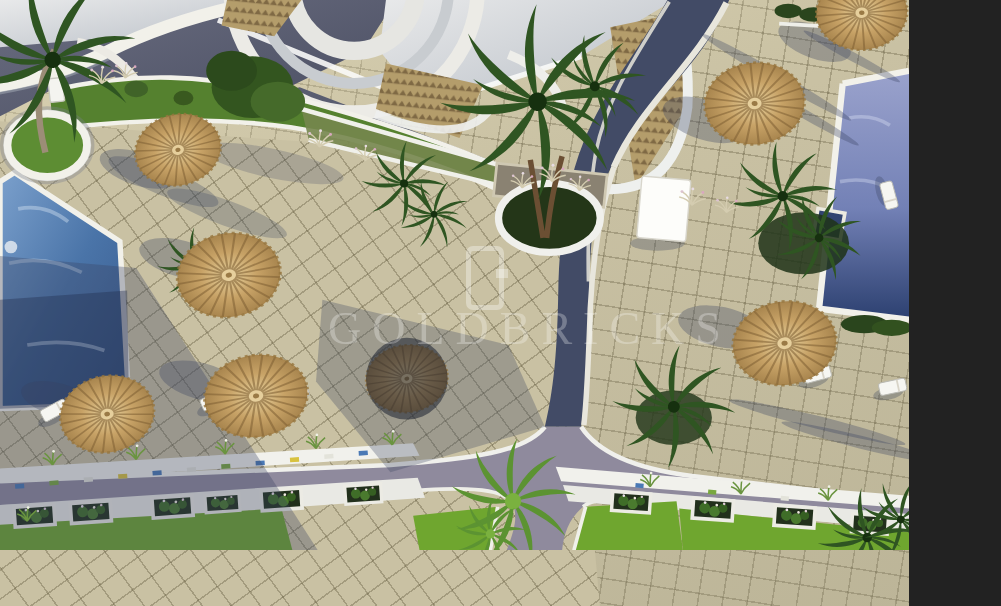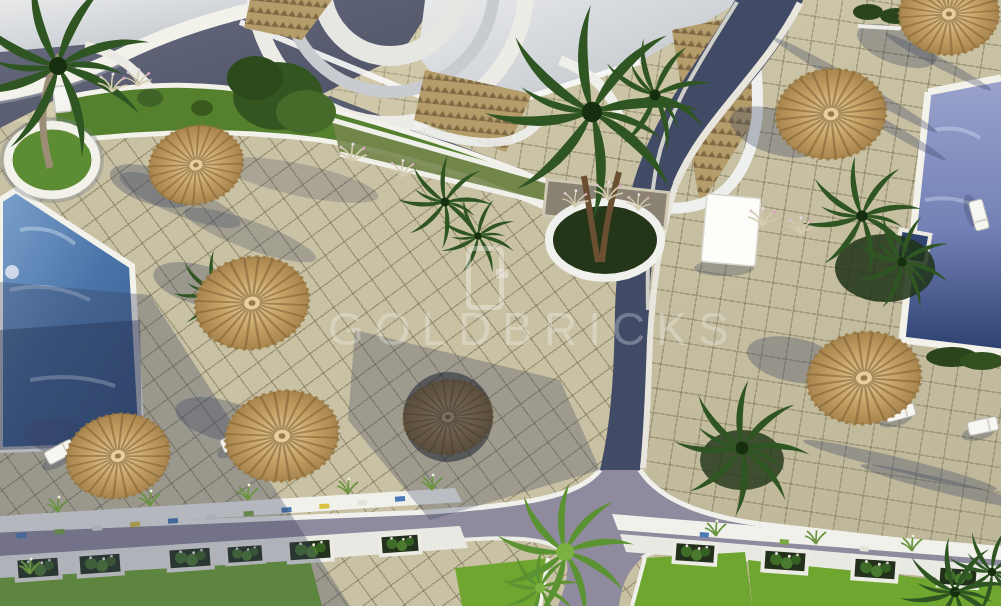--- a/index.html
+++ b/index.html
@@ -1,18 +1,18 @@
 <!DOCTYPE html>
 <html style="--tile: #c9c1a3; --curb-white: #f2f1ea; --lawn: #55812f; --lawn-bright: #6fa62f; --bush: #33551f; --plaza: #5c5f73; --road-dark: #424b66; --gravel: #8f8a9d; --straw: #c7a266; --straw-dark: #8a6a3c; --pool-blue: #4a74a8; --pool-light: #8892c2; --pool-deep: #2c4070; --roof-grey: #d4d6d8; --zigzag-tan: #b49d6b; --zigzag-brown: #6d5836;"><head>
 <meta charset="utf-8">
 <style>
   html,body{margin:0;padding:0;background:#222;}
   .scene{
-    position:relative;width:1001px;height:606px;overflow:hidden;
-    font-family:Liberation Sans, sans-serif;
+    position:relative;width:909px;height:606px;overflow:hidden;
+    font-family:Liberation Serif, serif;
     background:#c9c1a3;
   }
   .tiles-base{
     position:absolute;inset:0;
     background-color:var(--tile,#c9c1a3);
     background-image:
       linear-gradient(160deg, rgba(230,222,190,.55) 0%, rgba(230,222,190,0) 40%, rgba(150,145,120,.25) 100%),
       repeating-linear-gradient(99deg, rgba(96,88,60,0) 0 23px, rgba(96,88,60,.34) 23px 24.5px),
       repeating-linear-gradient(9deg, rgba(96,88,60,0) 0 23px, rgba(96,88,60,.34) 23px 24.5px);
   }

